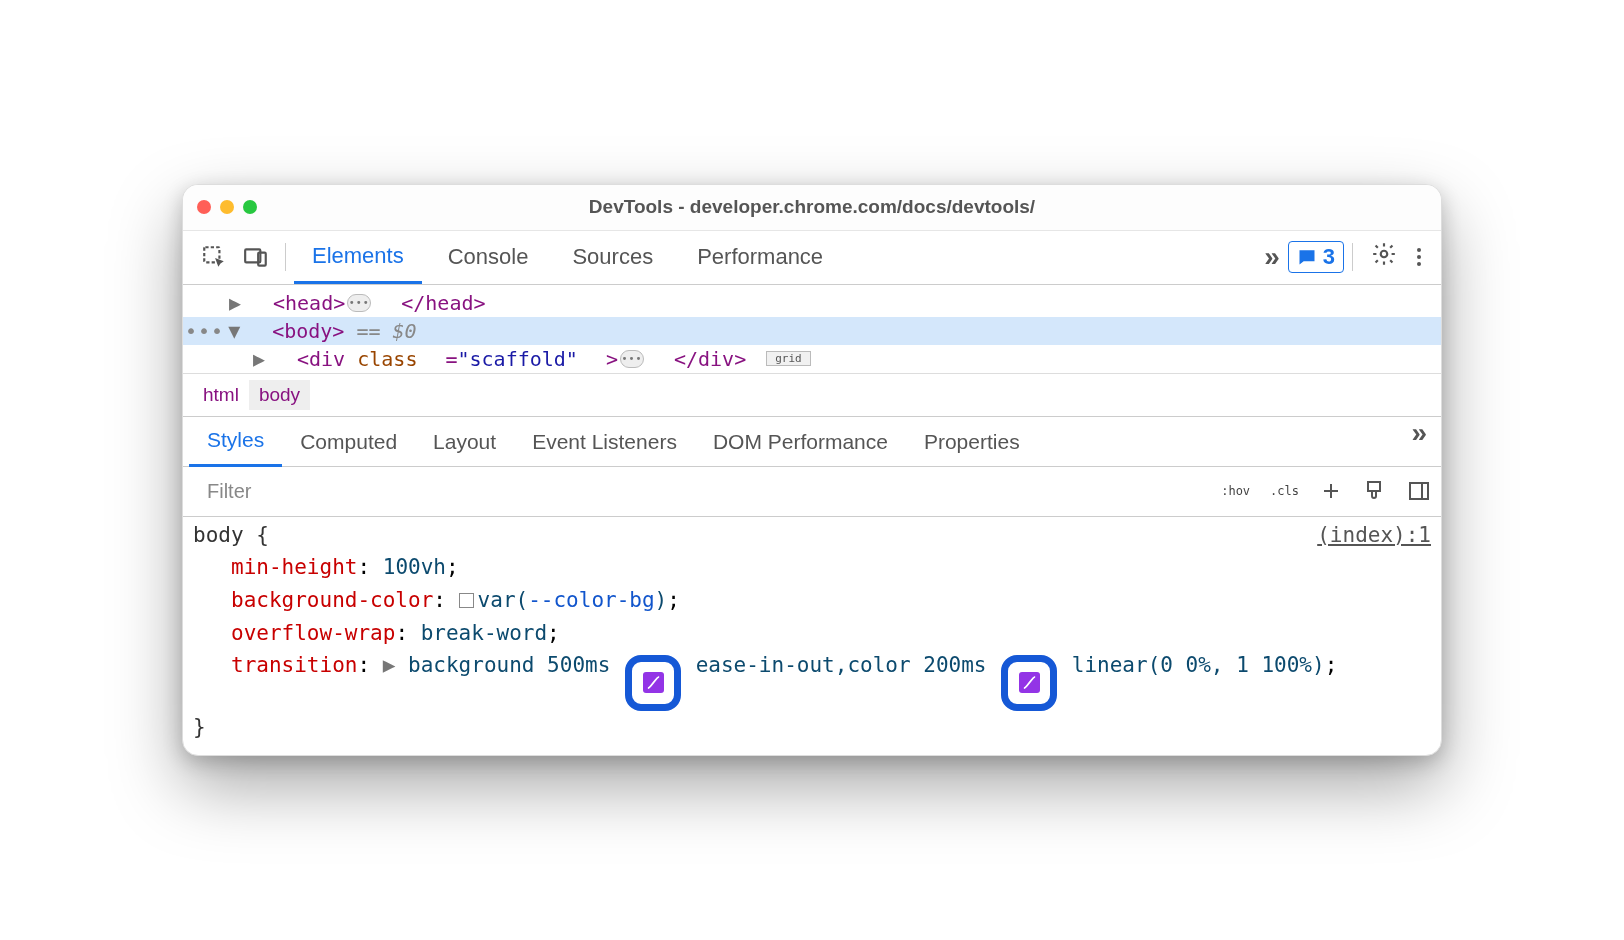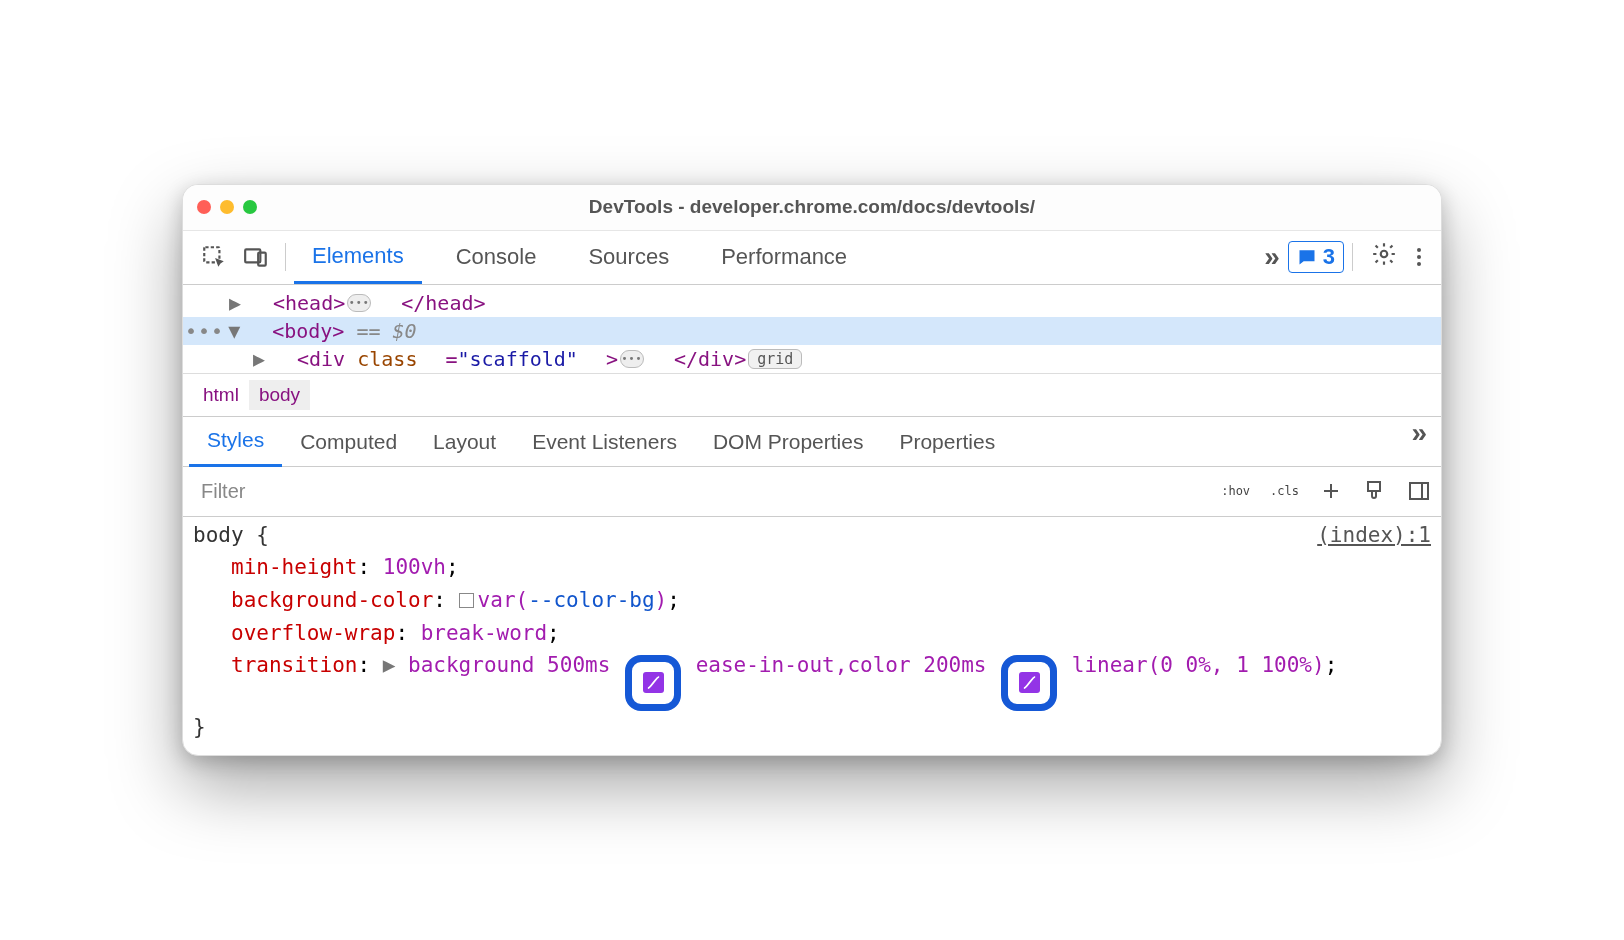--- a/index.html
+++ b/index.html
@@ -34,63 +34,63 @@
   .toolbar {
     display:flex; align-items:center;
     height: 54px;
     padding: 0 10px;
     border-bottom:1px solid #ccc;
     font-size:22px; color:#555;
   }
   .tb-icon { padding:4px 8px; display:flex; align-items:center; justify-content:center; color:#444; cursor:pointer;}
   .tb-icon svg{width:26px;height:26px;stroke:#555;fill:none;stroke-width:2;}
   .tb-divider{width:1px;height:28px;background:#ccc;margin:0 8px;}
-  .tabs{display:flex;gap:16px;}
+  .tabs{display:flex;gap:8px;}
   .tab{padding:0 18px;height:54px;display:flex;align-items:center;font-size:22px;color:#555;cursor:pointer;}
   .tab.active{color:#1a73e8;border-bottom:3px solid #1a73e8;}
   .spacer{flex:1;}
   .chevrons{font-size:28px;color:#555;padding:0 8px;cursor:pointer;font-weight:600;}
   .badge{display:flex;align-items:center;gap:6px;border:1.5px solid #1a73e8;border-radius:4px;padding:2px 8px;color:#1a73e8;font-weight:700;cursor:pointer;}
   .badge svg{width:20px;height:20px;fill:#1a73e8;}
   .gear,.kebab{padding:0 10px;cursor:pointer;}
   .gear svg{width:26px;height:26px;fill:none;stroke:#555;stroke-width:2;}
   .kebab{font-size:26px;color:#555;display:flex;flex-direction:column;gap:3px;align-items:center;justify-content:center;}
   .kebab span{width:4px;height:4px;background:#555;border-radius:50%;}
   
   .dom{font-family:Menlo,Consolas,monospace;font-size:20px;padding:4px 0 0 0;}
   .dom-row{display:flex;align-items:center;padding:2px 0 2px 30px;white-space:pre;}
   .dom-row .tri{color:#777;margin-right:2px;width:14px;display:inline-block;}
   .dom-row.selected{background:#d4e7fb;}
   .dotsl{color:#888;letter-spacing:1px;margin:0 4px 0 -26px;}
   .tag{color:#881280;margin-left:28px;}
   .attr{color:#994500;}
   .val{color:#1a1aa6;}
   .dollar{color:#888;font-style:italic;}
-  .pill-grid{background:#f1f1f1;border:1px solid #bbb;border-radius:6px;font-size:15px;padding:0 8px;color:#555;margin-left:2px;}
+  .pill-grid{background:#f1f1f1;border:1px solid #bbb;border-radius:0;font-size:11px;padding:0 8px;color:#555;margin-left:20px;}
   .ellips{display:inline-flex;align-items:center;justify-content:center;width:24px;height:18px;border:1px solid #bbb;border-radius:10px;background:#eee;font-size:10px;letter-spacing:1px;color:#777;margin:0 2px;}
   
   .crumb{display:flex;gap:0;padding:6px 10px;border-top:1px solid #ddd;border-bottom:1px solid #ccc;font-size:19px;}
   .crumb span{padding:4px 10px;color:#881280;cursor:pointer;}
   .crumb span.sel{background:#eee;}
   
   .subtabs{display:flex;border-bottom:1px solid #ccc;height:50px;padding:0 6px;font-size:21px;color:#555;}
   .subtab{padding:0 18px;height:50px;display:flex;align-items:center;cursor:pointer;}
   .subtab.active{color:#1a73e8;border-bottom:3px solid #1a73e8;}
   
   .filter-row{display:flex;align-items:center;height:50px;border-bottom:1px solid #ccc;}
-  .filter-input{flex:1;border:none;font-size:20px;padding:0 18px;color:#ec4899;outline:none;height:100%;}
+  .filter-input{flex:1;border:none;font-size:20px;padding:0 24px;color:#ec4899;outline:none;height:100%;}
   .filter-input::placeholder{color:#888;}
   .fbtn{padding:0 10px;font-family:Menlo,monospace;font-size:12px;color:#444;cursor:pointer;height:100%;display:flex;align-items:center;}
   .fbtn svg{width:24px;height:24px;stroke:#555;fill:none;stroke-width:2;}
   
   .styles{padding:2px 10px 12px 10px;font-family:Menlo,Consolas,monospace;font-size:21px;line-height:1.55;}
   .src{float:right;color:#555;text-decoration:underline;}
   .sel-txt{color:#333;}
   .prop{color:#c80000;}
-  .pval{color:#a21caf;}
+  .pval{color:#0c4a6e;}
   .var{color:#1155cc;}
   .ind{padding-left:38px;}
   .swatch{display:inline-block;width:15px;height:15px;border:1px solid #888;margin-right:4px;vertical-align:-1px;}
   .swatch.white{background:#fff;}
   .swatch.dark{background:#333;}
   .tri2{color:#777;}
   .ease{display:inline-flex;width:21px;height:21px;background:#9334e6;border-radius:3px;vertical-align:-3px;align-items:center;justify-content:center;margin:0 4px;}
   .ease svg{width:15px;height:15px;stroke:#fff;stroke-width:2;fill:none;}
   .highlight{display:inline-flex;width:56px;height:56px;border:7px solid #1558d6;border-radius:16px;align-items:center;justify-content:center;vertical-align:-18px;margin:0 2px;}
 </style>
@@ -176,21 +176,21 @@
   <div class="crumb">
     <span>html</span>
     <span class="sel">body</span>
   </div>
 
   <div class="subtabs">
     <div class="subtab active">Styles</div>
     <div class="subtab">Computed</div>
     <div class="subtab">Layout</div>
     <div class="subtab">Event Listeners</div>
-    <div class="subtab">DOM Properties</div>
+    <div class="subtab">DOM Performance</div>
     <div class="subtab">Properties</div>
     <div class="spacer"></div>
     <div class="chevrons">»</div>
   </div>
 
   <div class="filter-row">
     <input class="filter-input" placeholder="Filter" style="">
     <div class="fbtn">:hov</div>
     <div class="fbtn">.cls</div>
     <div class="fbtn">

